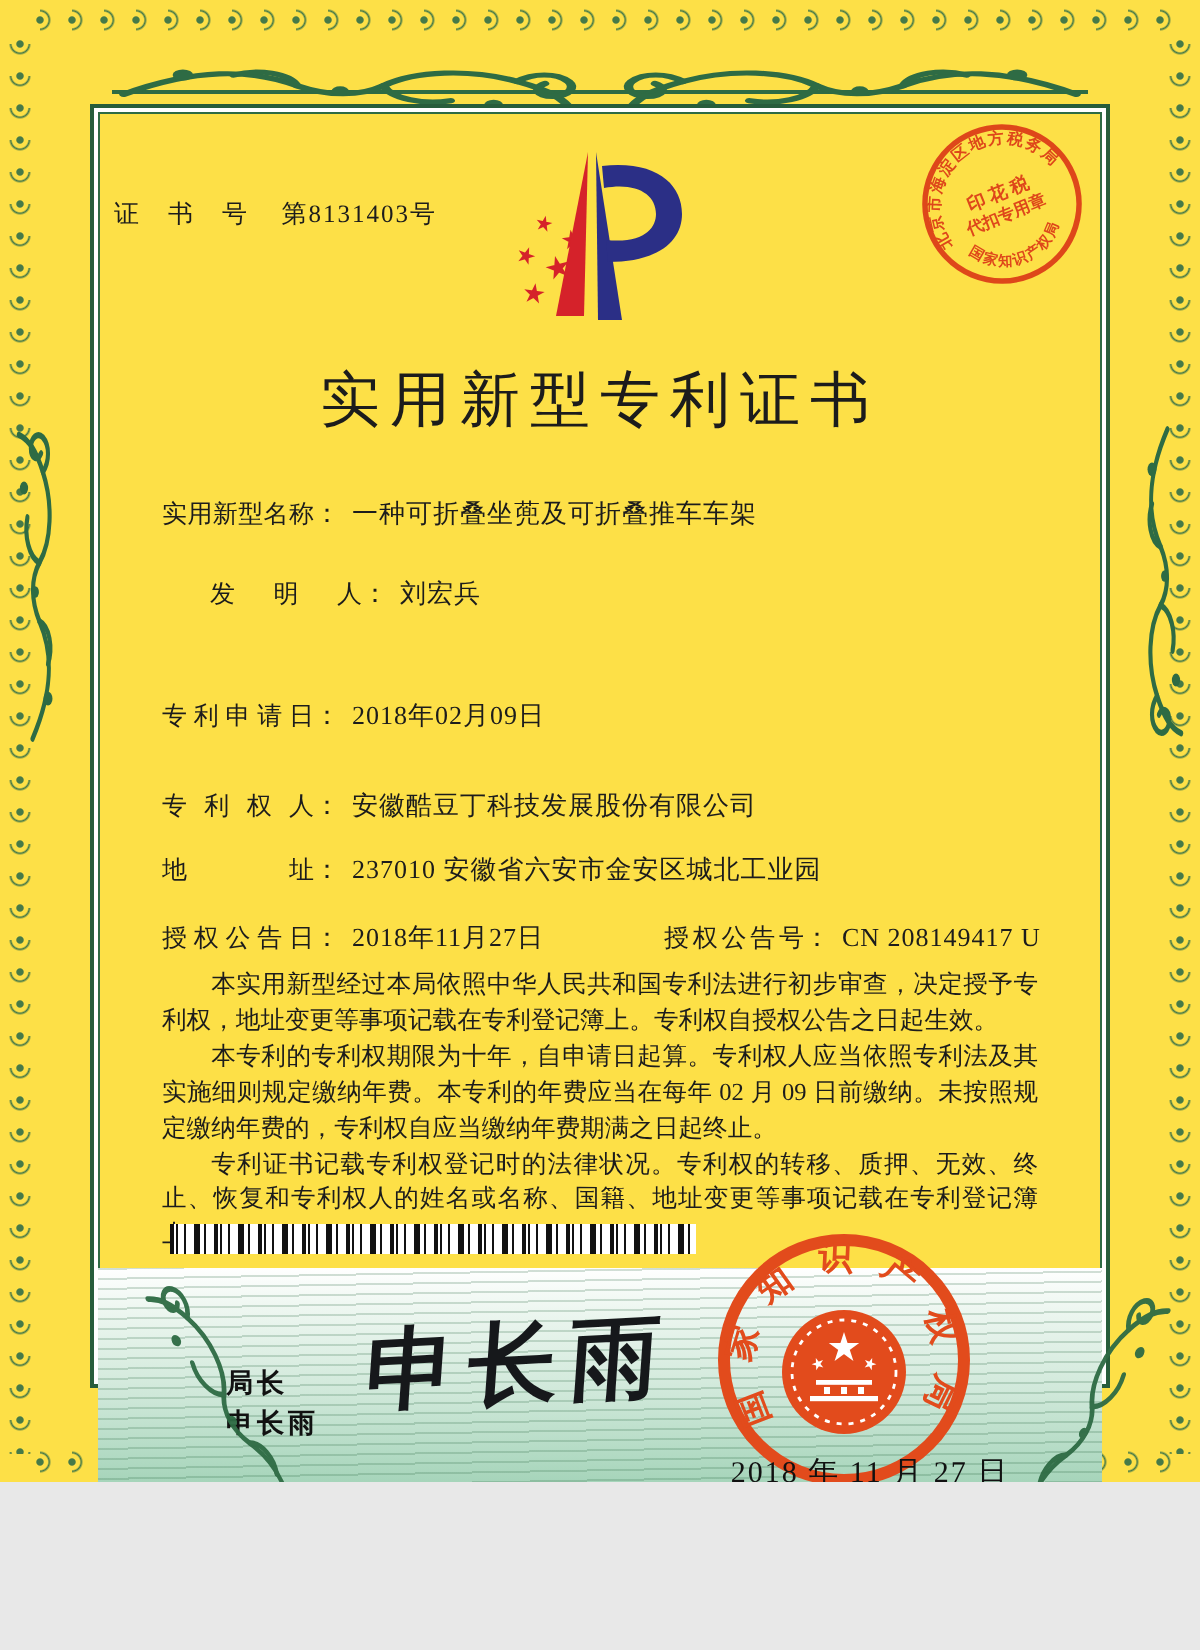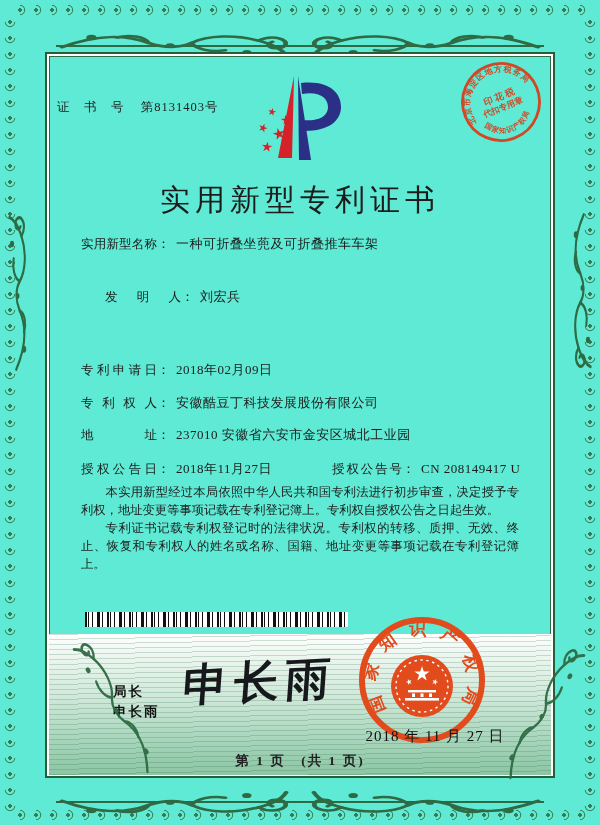--- a/index.html
+++ b/index.html
@@ -1,16 +1,16 @@
 <!DOCTYPE html>
 <html><head>
 <meta charset="utf-8">
 <style>
   html,body{margin:0;padding:0;background:#e8e8e8;}
-  .page{position:relative;width:600px;height:825px;margin:0 auto;background:#5eead4;overflow:hidden;
+  .page{position:relative;width:600px;height:741px;margin:0 auto;background:#fde047;overflow:hidden;
         font-family:"Liberation Serif","DejaVu Serif",serif;color:#1c1c1c;}
 
   
   .lace{position:absolute;opacity:.9;}
   .lace-top{left:12px;right:12px;top:4px;height:12px;background:
     radial-gradient(circle at 8px 6px, #336f49 1.6px, transparent 2.1px) 0 0/16px 12px repeat-x,
     radial-gradient(circle at 0 6px, transparent 3.8px,#336f49 4.6px,transparent 5.6px) 8px 0/16px 12px repeat-x;}
   .lace-bottom{left:12px;right:12px;bottom:4px;height:12px;background:
     radial-gradient(circle at 8px 6px, #336f49 1.6px, transparent 2.1px) 0 0/16px 12px repeat-x,
     radial-gradient(circle at 0 6px, transparent 3.8px,#336f49 4.6px,transparent 5.6px) 8px 0/16px 12px repeat-x;}
@@ -150,44 +150,45 @@
       <use href="#star5" transform="translate(31,64) scale(6.2) rotate(-14)"></use>
       <use href="#star5" transform="translate(19,77) scale(5.4) rotate(8)"></use>
     </g>
     <path d="M46,6 L44,88 L30,88 Z" fill="#d5222a"></path>
     <path d="M50,6 L63,90 L51,90 Z" fill="#2b2f86"></path>
     <path d="M53,13 C80,10 93,22 93,37 C93,50 82,61 56,61 L55,50 C74,52 80,44 80,37 C80,27 70,21 54,24 Z" fill="#2b2f86"></path>
   </svg>
 
   <div class="title">实用新型专利证书</div>
 
-  <div class="frow" style="top:235px;">
+  <div class="frow" style="top:248px;">
     <span class="flabel">实用新型名称</span><span class="colon">：</span><span class="fvalue">一种可折叠坐蔸及可折叠推车车架</span>
   </div>
   <div class="frow" style="top:288px;margin-left:24px;">
     <span class="flabel">发明人</span><span class="colon">：</span><span class="fvalue">刘宏兵</span>
   </div>
-  <div class="frow" style="top:361px;">
+  <div class="frow" style="top:349px;">
     <span class="flabel">专利申请日</span><span class="colon">：</span><span class="fvalue">2018年02月09日</span>
   </div>
   <div class="frow" style="top:394px;">
     <span class="flabel">专利权人</span><span class="colon">：</span><span class="fvalue">安徽酷豆丁科技发展股份有限公司</span>
   </div>
   <div class="frow" style="top:426px;">
     <span class="flabel">地址</span><span class="colon">：</span><span class="fvalue">237010 安徽省六安市金安区城北工业园</span>
   </div>
   <div class="frow" style="top:460px;">
     <span class="flabel">授权公告日</span><span class="colon">：</span><span class="fvalue">2018年11月27日</span>
   </div>
   <div class="frow2" style="top:460px;">
     <span class="flabel2">授权公告号</span><span class="colon">：</span><span class="fvalue">CN 208149417 U</span>
   </div>
 
   <div class="paras">
     <p>本实用新型经过本局依照中华人民共和国专利法进行初步审查，决定授予专利权，地址变更等事项记载在专利登记簿上。专利权自授权公告之日起生效。</p>
+    <p>本专利的专利权期限为十年，自申请日起算。专利权人应当依照专利法及其实施细则规定缴纳年费。本专利的年费应当在每年 02 月 09 日前缴纳。未按照规定缴纳年费的，专利权自应当缴纳年费期满之日起终止。</p>
     <p>专利证书记载专利权登记时的法律状况。专利权的转移、质押、无效、终止、恢复和专利权人的姓名或名称、国籍、地址变更等事项记载在专利登记簿上。</p>
   </div>
 
   <div class="barcode"></div>
 
   <div class="waves"></div>
 
   <div class="orn" style="left:40px;top:694px;width:150px;height:26px;transform:rotate(62deg);opacity:.95;z-index:3;">
     <svg width="150" height="26" viewBox="0 0 120 28" preserveAspectRatio="none">
         <use href="#flourish"></use>

